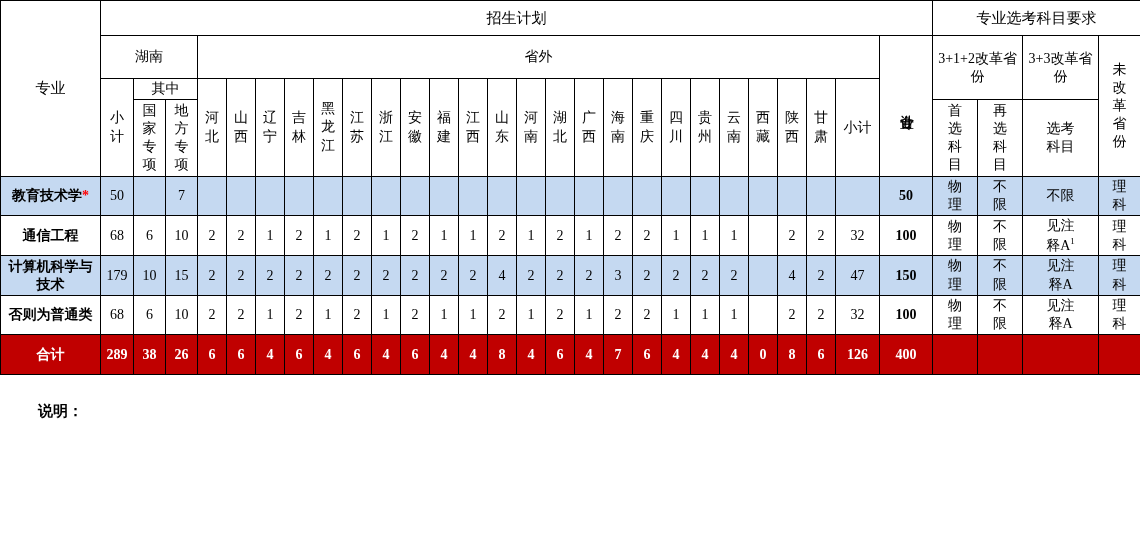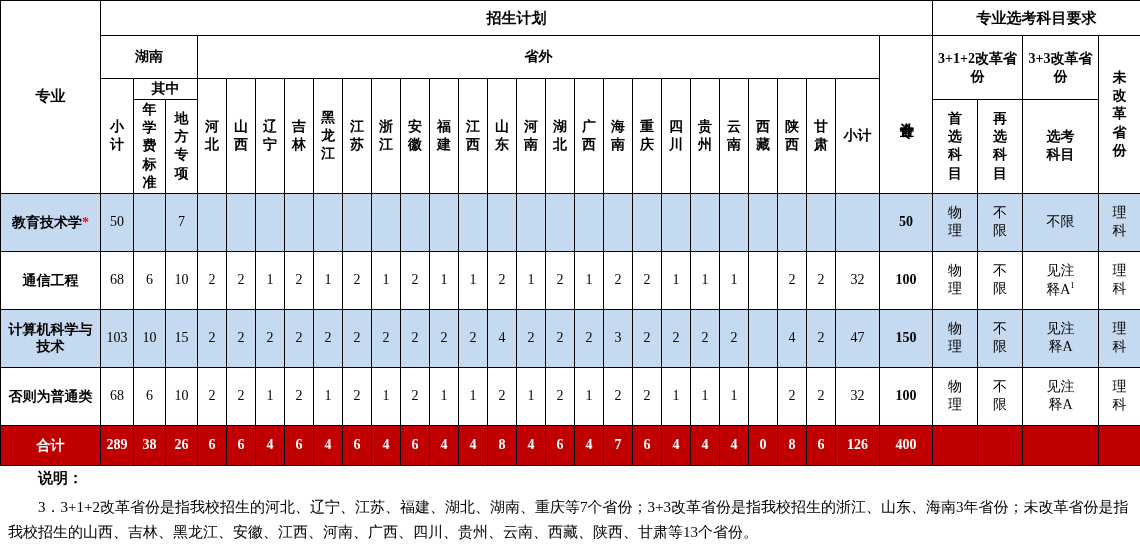--- a/index.html
+++ b/index.html
@@ -9,40 +9,40 @@
     width:1140px; height:560px; overflow:hidden;
     font-family:"Liberation Serif","DejaVu Serif",serif; color:#000;
   }
   table.plan {
     border-collapse:collapse; table-layout:fixed; width:1140px;
   }
   .plan th, .plan td {
     border:1px solid #000; text-align:center; vertical-align:middle;
     padding:1px 2px; font-size:14px; overflow:hidden;
   }
-  .plan th { font-weight:bold; background:#fff; }
+  .plan th { font-weight:normal; background:#fff; }
   .hr-a { height:35px; } .hr-a th { font-size:15px; }
   .hr-b { height:43px;padding-left:12px; }
   .hr-c { height:20px; }
   .hr-d { height:77px; }
-  tbody tr { height:58px; }
+  tbody tr { height:39px; }
   tbody td { font-size:15px; }
   .r-blue td { background:var(--c-blue); }
   .r-white td { background:#fff; }
   .r-total { height:40px; }
   .r-total td { background:var(--c-red); color:#fff; font-weight:bold; }
   .major-cell { text-align:left; padding:2px 8px 2px 9px; font-weight:bold; font-size:14px; line-height:1.25; }
   .r-total .major-cell { text-align:center; }
   .bold-col { font-weight:bold; }
   .star { color:var(--c-star); font-weight:bold; }
   .w1 { display:inline-block; width:1.1em; word-break:break-all; line-height:1.3; vertical-align:middle; font-size:inherit; }
   .w2 { display:inline-block; width:2.4em; word-break:break-all; line-height:1.3; vertical-align:middle; }
   .vlr2 { display:inline-block; writing-mode:vertical-lr; height:2.6em; line-height:1.2; }
   sup { font-size:9px; }
-  .notes { padding:0 8px 0 8px; font-size:15px; }
+  .notes { padding:24px 8px 0 8px; font-size:15px; }
   .notes p { margin:0 0 4px 0; text-indent:30px; line-height:25px; }
   .notes-heading { font-weight:bold; }
 </style>
 </head>
 <body>
 
 <table class="plan">
   <colgroup>
     <col style="width:100px">
     <col style="width:33px">
@@ -112,21 +112,21 @@
       <th rowspan="2"><span class="w1">重庆</span></th>
       <th rowspan="2"><span class="w1">四川</span></th>
       <th rowspan="2"><span class="w1">贵州</span></th>
       <th rowspan="2"><span class="w1">云南</span></th>
       <th rowspan="2"><span class="w1">西藏</span></th>
       <th rowspan="2"><span class="w1">陕西</span></th>
       <th rowspan="2"><span class="w1">甘肃</span></th>
       <th rowspan="2">小计</th>
     </tr>
     <tr class="hr-d">
-      <th><span class="w1">年学费标准</span></th>
+      <th><span class="w1">国家专项</span></th>
       <th><span class="w1">地方专项</span></th>
       <th><span class="w1">首选科目</span></th>
       <th><span class="w1">再选科目</span></th>
       <th><span class="w2">选考科目</span></th>
     </tr>
   </thead>
   <tbody id="table-body">
       <tr class="r-blue">
         <td class="major-cell"><span>教育技术学</span><span class="star">*</span></td>
         <td>50</td>
@@ -190,21 +190,21 @@
         <td>2</td>
         <td>32</td>
         <td class="bold-col">100</td>
         <td><span class="w1">物理</span></td>
         <td><span class="w1">不限</span></td>
         <td><span class="w2">见注释A<sup>1</sup></span></td>
         <td><span class="w1">理科</span></td>
       </tr>
       <tr class="r-blue">
         <td class="major-cell"><span>计算机科学与技术</span></td>
-        <td>103</td>
+        <td>179</td>
         <td>10</td>
         <td>15</td>
         <td>2</td>
         <td>2</td>
         <td>2</td>
         <td>2</td>
         <td>2</td>
         <td>2</td>
         <td>2</td>
         <td>2</td>
@@ -295,14 +295,13 @@
         <td><span class="w1"></span></td>
         <td><span class="w1"></span></td>
         <td><span class="w2"></span></td>
         <td><span class="w1"></span></td>
       </tr>
     </tbody>
 </table>
 
 <div class="notes">
   <p class="notes-heading">说明：</p>
-  <p class="note-item">3．3+1+2改革省份是指我校招生的河北、辽宁、江苏、福建、湖北、湖南、重庆等7个省份；3+3改革省份是指我校招生的浙江、山东、海南3年省份；未改革省份是指我校招生的山西、吉林、黑龙江、安徽、江西、河南、广西、四川、贵州、云南、西藏、陕西、甘肃等13个省份。</p>
 </div>
 
 </body></html>

